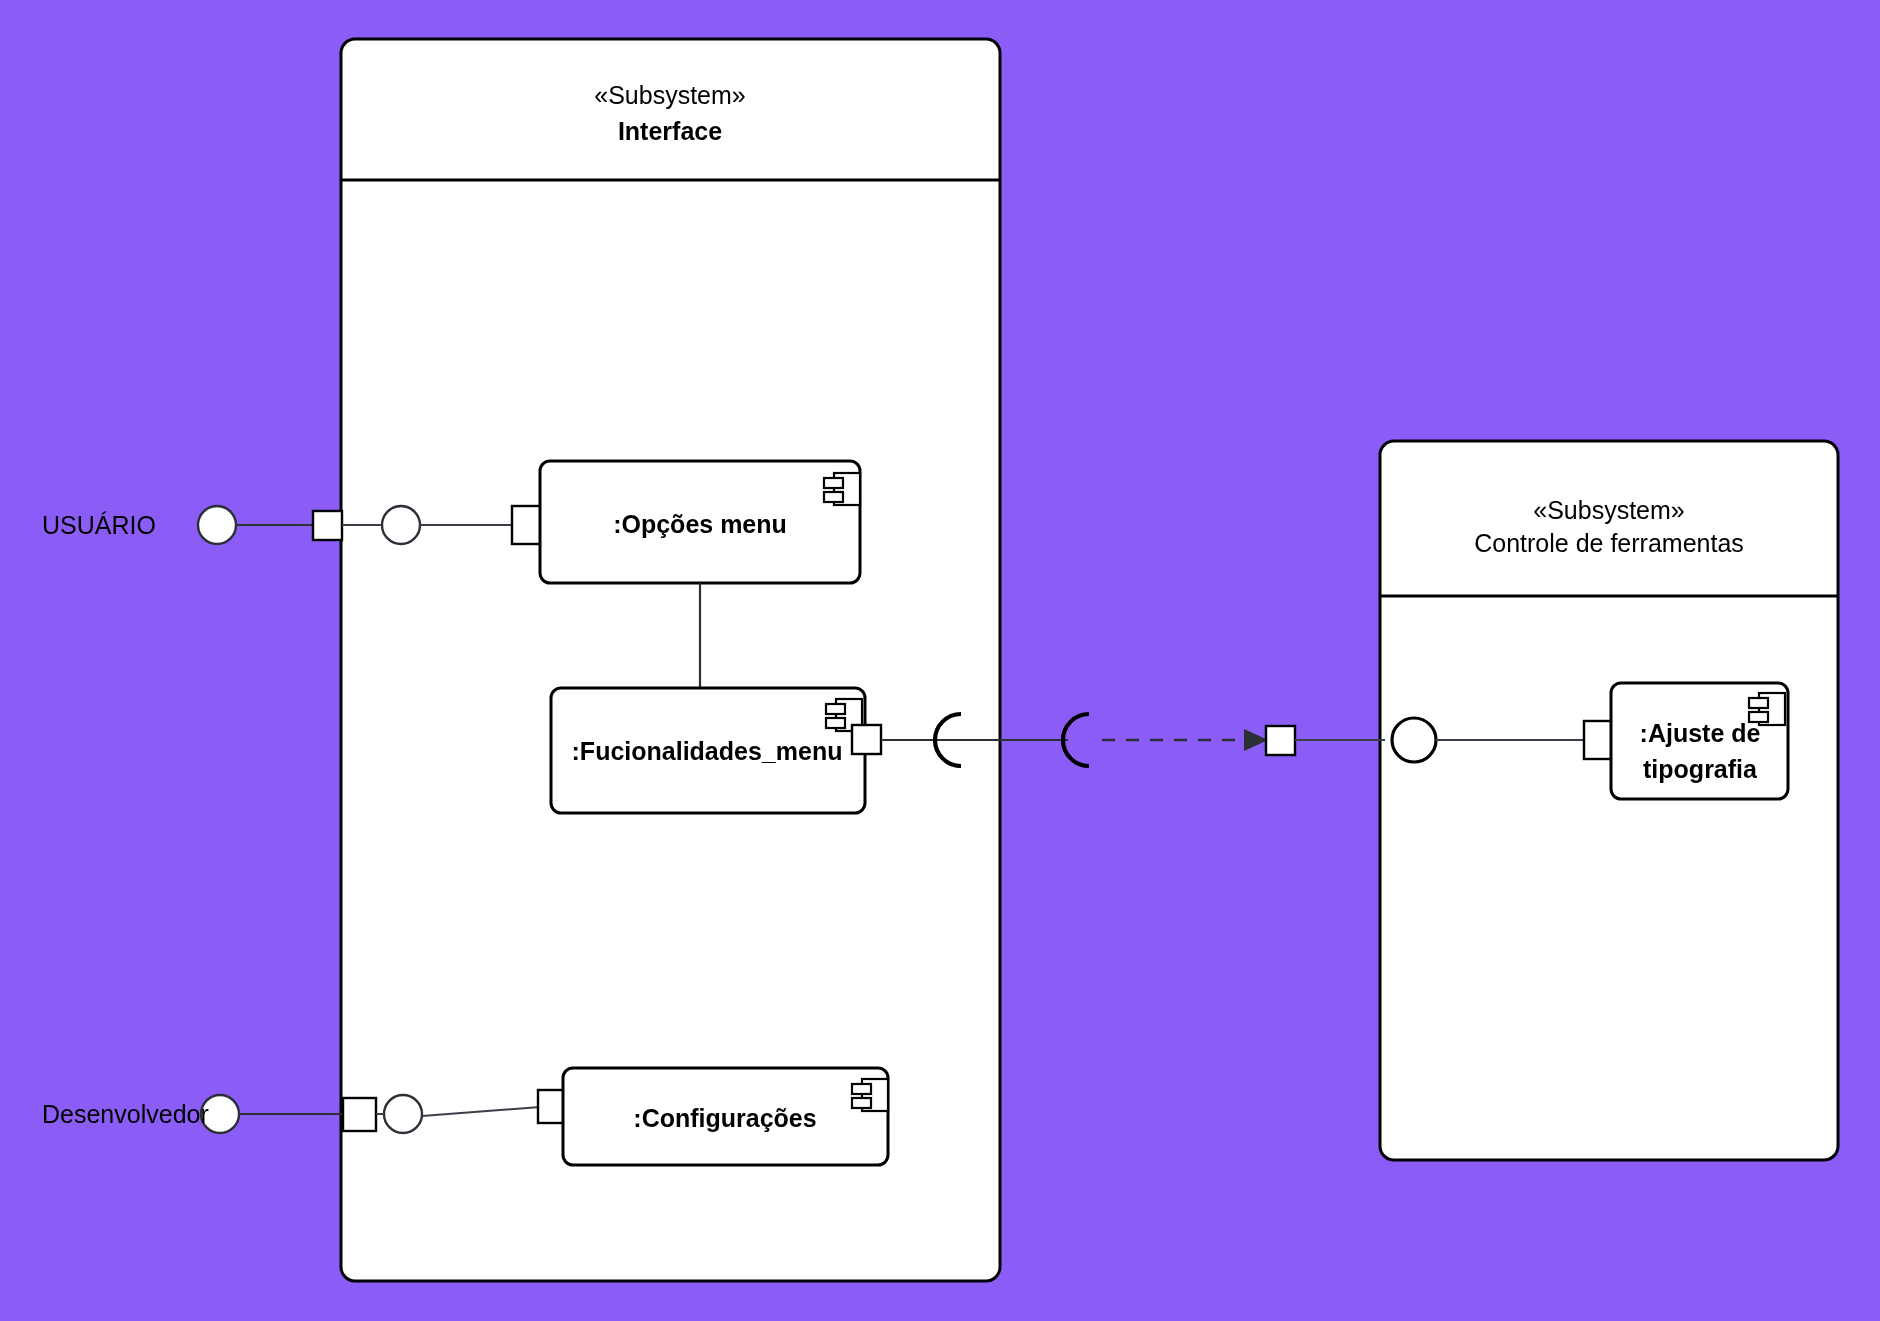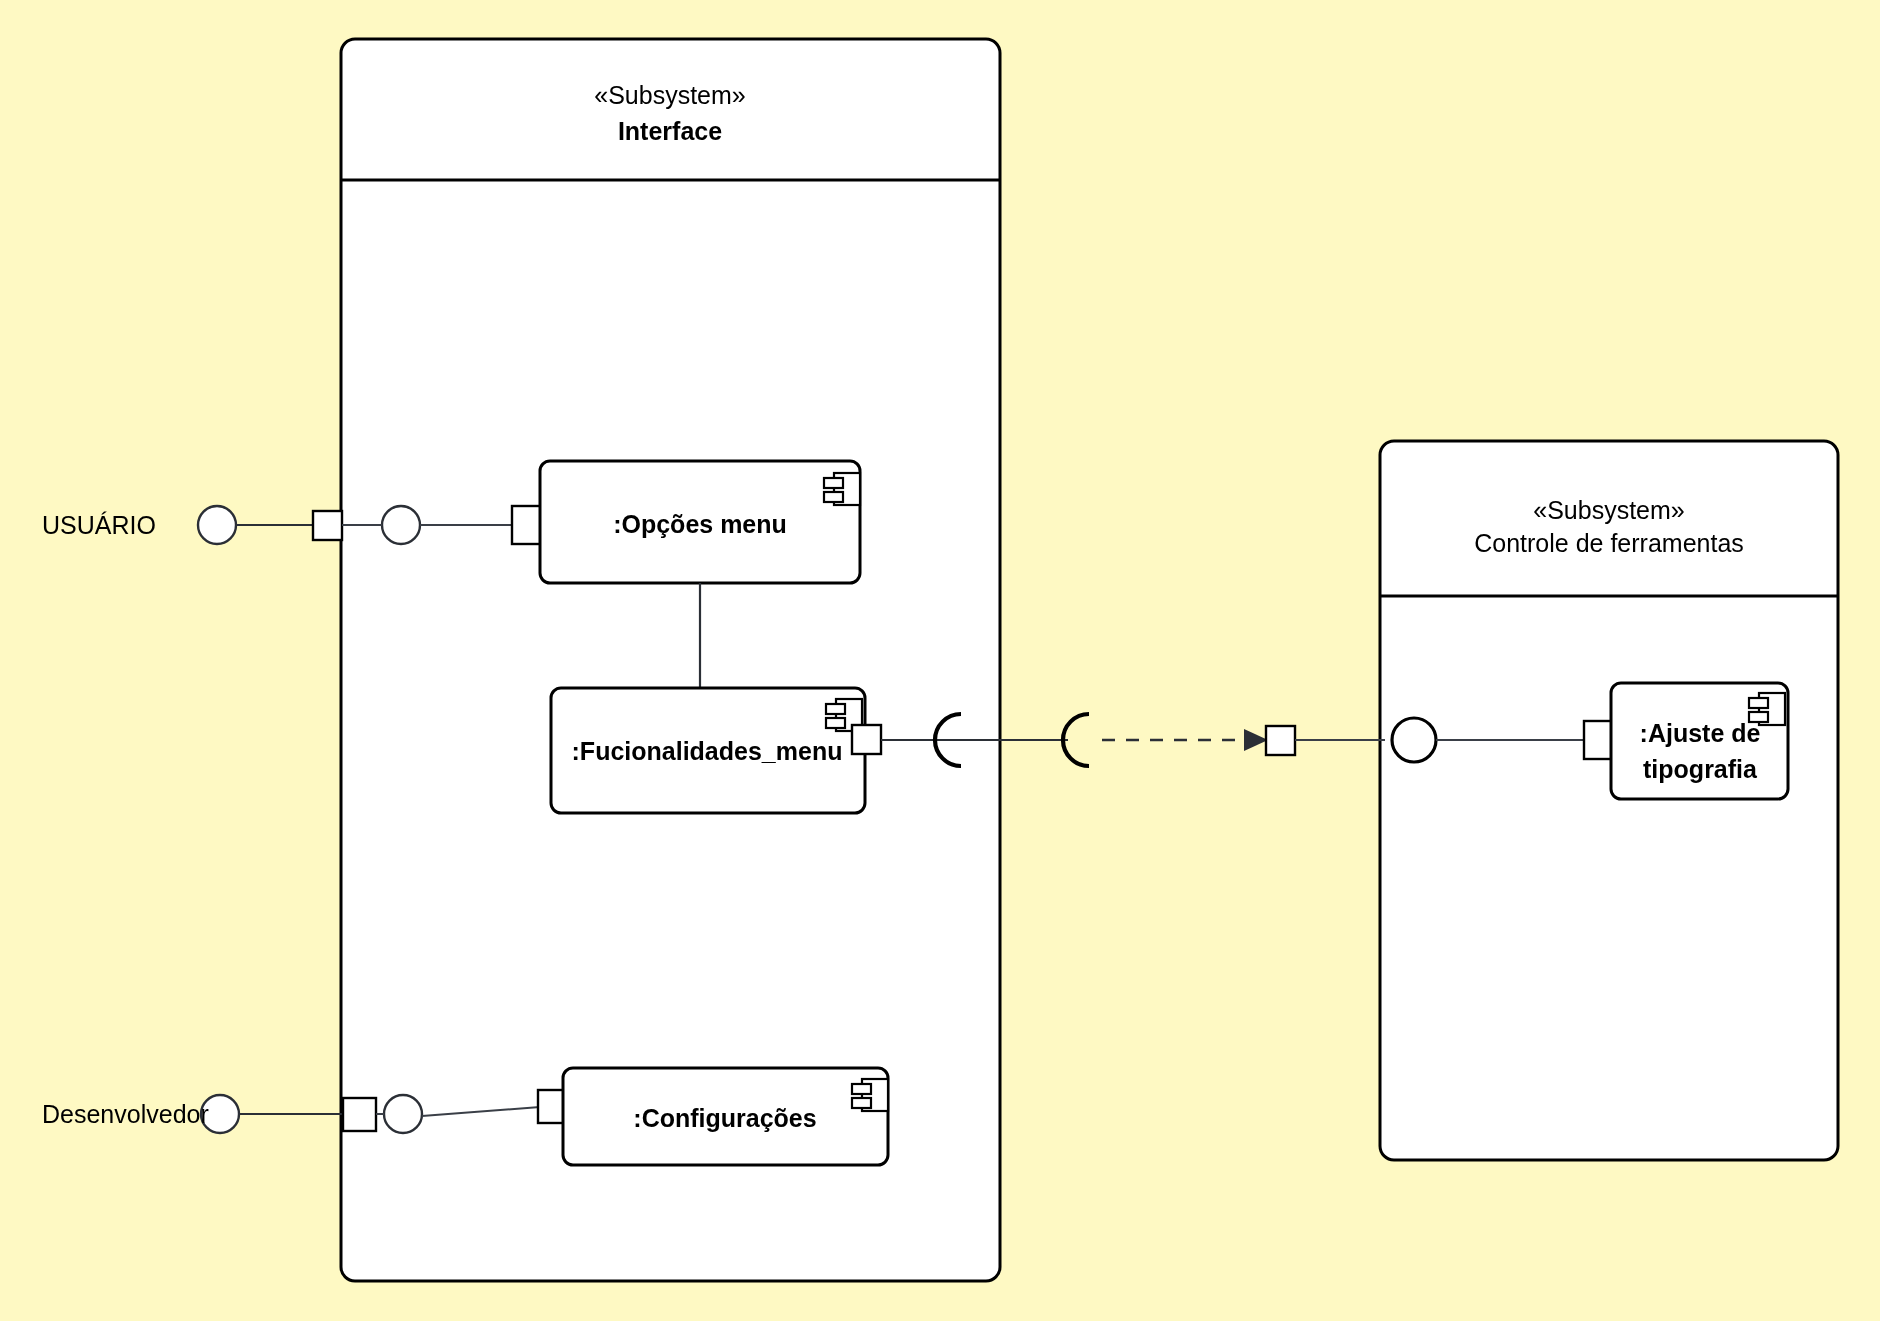--- a/index.html
+++ b/index.html
@@ -9,21 +9,21 @@
     background: #ffffff;
   }
   body {
     font-family: "Liberation Sans", sans-serif;
     -webkit-font-smoothing: antialiased;
   }
   #diagram-root {
     position: relative;
     width: 1880px;
     height: 1321px;
-    background: #fef9c3;
+    background: #8b5cf6;
     overflow: hidden;
   }
   #diagram-svg {
     position: absolute;
     top: 0;
     left: 0;
     width: 1880px;
     height: 1321px;
   }
   .subsystem-box {

